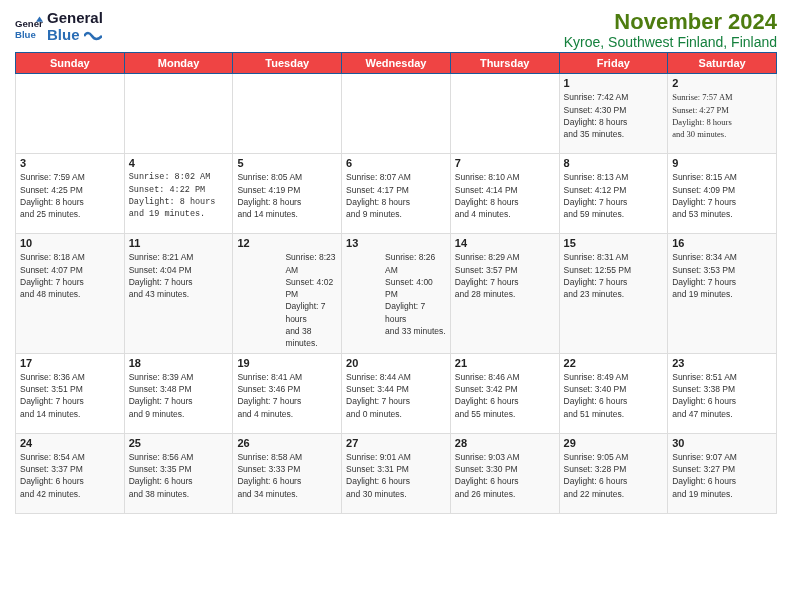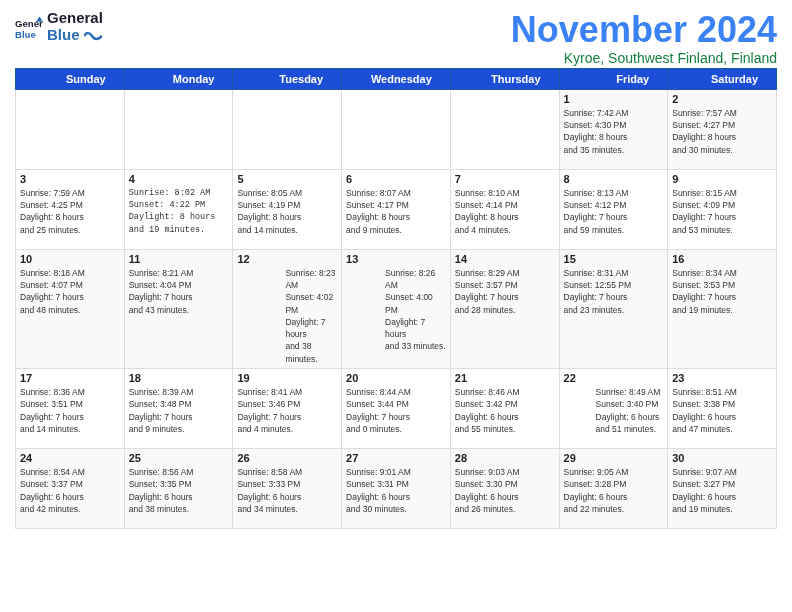--- a/index.html
+++ b/index.html
@@ -26,41 +26,41 @@
       gap: 4px;
     }
     .logo-icon {
       width: 28px;
       height: 28px;
     }
     .title-block {
       text-align: right;
     }
     .month-title {
-      font-size: 36px;
+      font-size: 22px;
       font-weight: bold;
-      color: #3b82f6;
+      color: #4d7c0f;
       line-height: 1.1;
     }
     .subtitle {
       font-size: 14px;
       color: #15803d;
     }
     table {
       width: 100%;
       border-collapse: collapse;
       table-layout: fixed;
     }
     thead tr th {
-      background-color: #1d4ed8;
+      background-color: #ef4444;
       color: #fff;
       font-size: 11px;
       font-weight: bold;
       padding: 4px 18px;
-      text-align: right;
+      text-align: center;
       border: 1px solid #1a5a9a;
     }
     tbody tr td {
       vertical-align: top;
       border: 1px solid #ddd;
       padding: 3px 4px;
       font-size: 9px;
       color: #222;
       height: 80px;
       background: #fff;
@@ -129,21 +129,21 @@
           <td class="empty-cell"></td>
           <td>
             <div class="day-num">1</div>
             <div class="day-info" style="white-space: pre-line;">Sunrise: 7:42 AM
 Sunset: 4:30 PM
 Daylight: 8 hours
 and 35 minutes.</div>
           </td>
           <td>
             <div class="day-num">2</div>
-            <div class="day-info" style="white-space: pre-line;">Sunrise: 7:57 AM
+            <div class="day-info" style="white-space: pre-line; font-family: Liberation Serif, serif;">Sunrise: 7:57 AM
 Sunset: 4:27 PM
 Daylight: 8 hours
 and 30 minutes.</div>
           </td>
         </tr>
         <tr>
           <td>
             <div class="day-num">3</div>
             <div class="day-info" style="white-space: pre-line;">Sunrise: 7:59 AM
 Sunset: 4:25 PM
@@ -275,21 +275,21 @@
           </td>
           <td>
             <div class="day-num">21</div>
             <div class="day-info" style="white-space: pre-line;">Sunrise: 8:46 AM
 Sunset: 3:42 PM
 Daylight: 6 hours
 and 55 minutes.</div>
           </td>
           <td>
             <div class="day-num">22</div>
-            <div class="day-info" style="white-space: pre-line; margin-left: 32px;">Sunrise: 8:49 AM
+            <div class="day-info" style="white-space: pre-line;">Sunrise: 8:49 AM
 Sunset: 3:40 PM
 Daylight: 6 hours
 and 51 minutes.</div>
           </td>
           <td>
             <div class="day-num">23</div>
             <div class="day-info" style="white-space: pre-line;">Sunrise: 8:51 AM
 Sunset: 3:38 PM
 Daylight: 6 hours
 and 47 minutes.</div>

